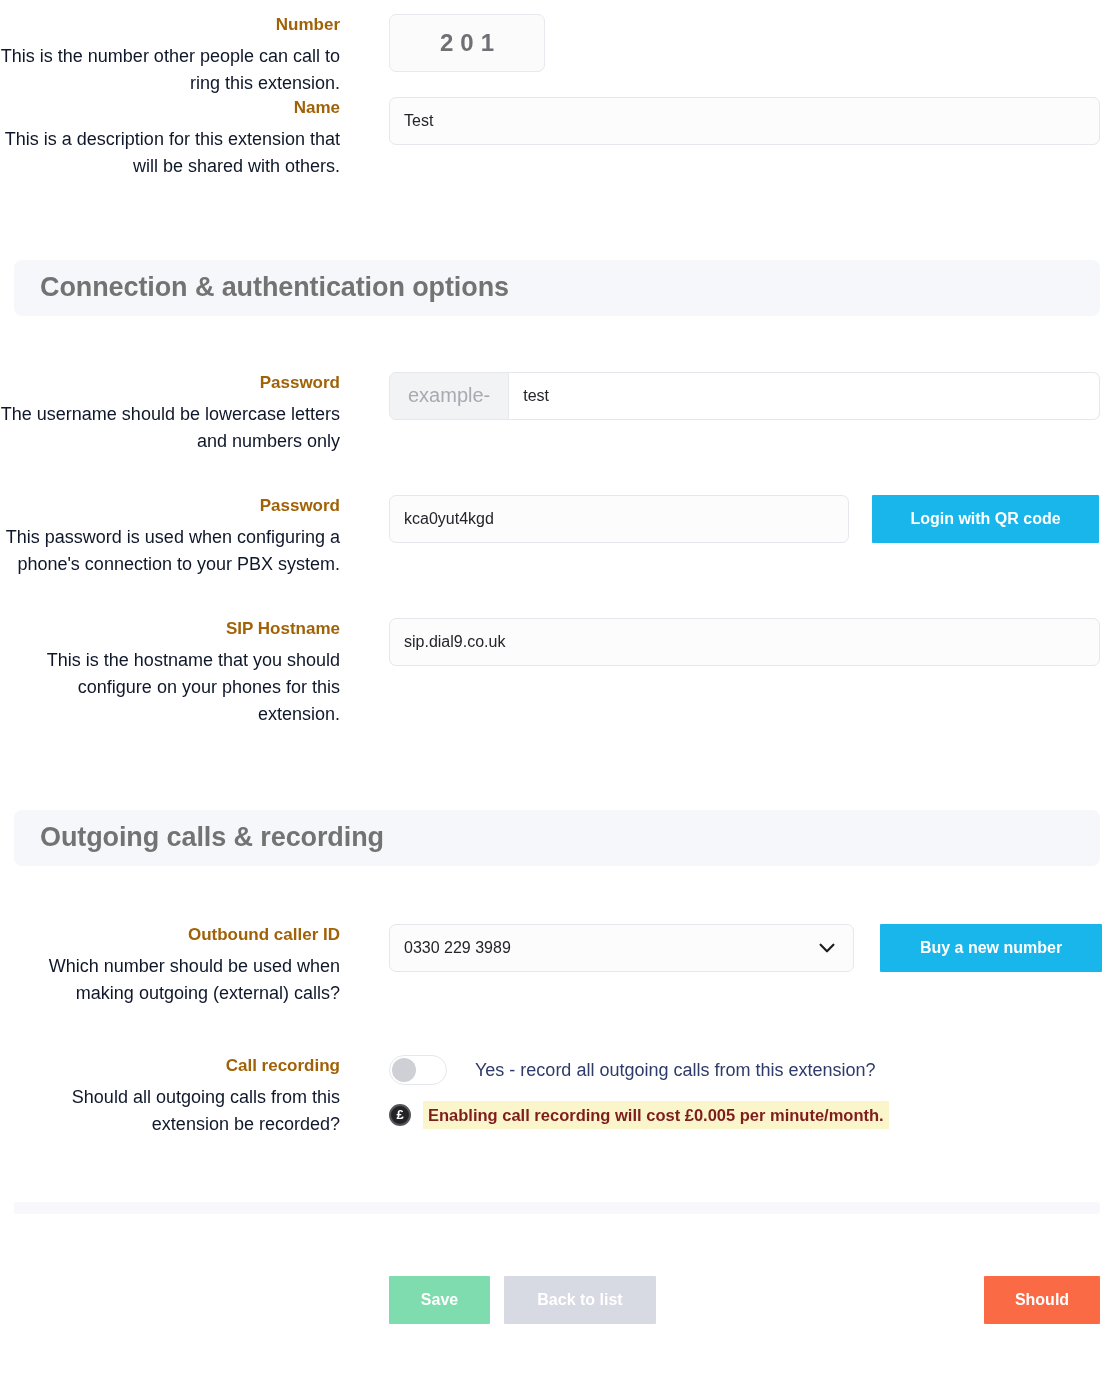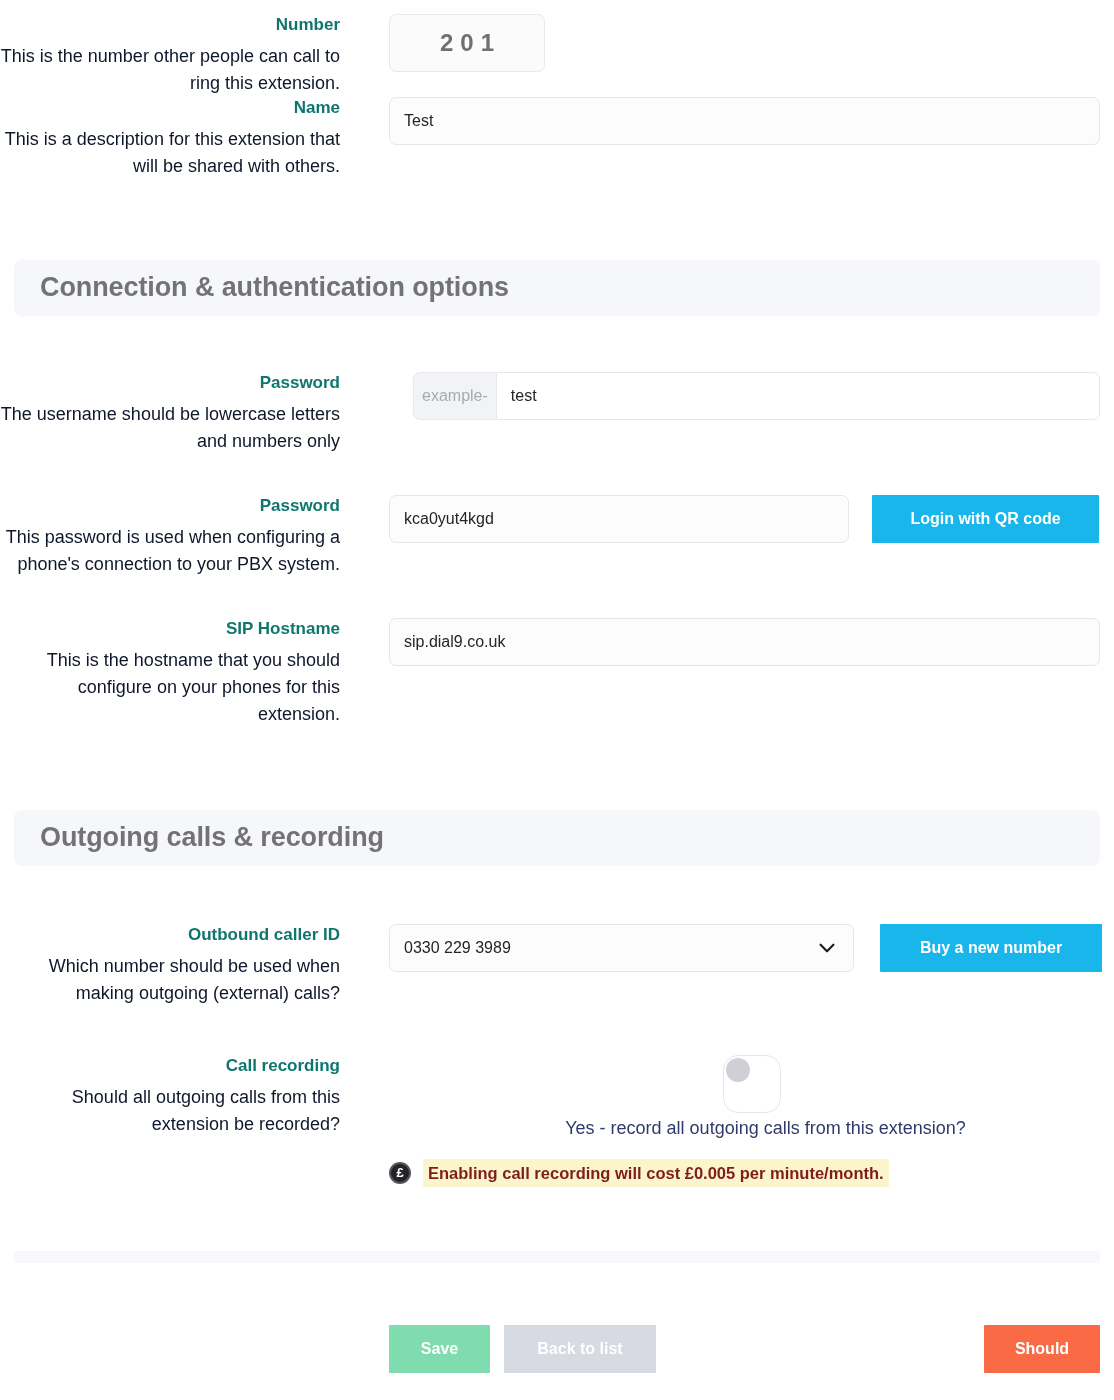--- a/index.html
+++ b/index.html
@@ -22,21 +22,21 @@
   }
   .field-col {
     flex: 1 1 auto;
     padding-left: 49px;
     display: flex;
     align-items: flex-start;
   }
   .lbl {
     font-size: 17px;
     font-weight: bold;
-    color: #0f766e;
+    color: #a16207;
     line-height: 1.35;
     display: block;
   }
   .help {
     font-size: 18px;
     color: #0f172a;
     line-height: 1.5;
     margin-top: 6px;
     display: block;
   }
@@ -69,27 +69,26 @@
     padding-left: 7px;
   }
 
   
   .input-group { display: flex; width: 711px; }
   .addon {
     border: 1px solid #e6e7ec;
     border-right: 1px solid #e6e7ec;
     background: #f2f3f5;
     border-radius: 7px 0 0 7px;
-    font-size: 16px;
+    font-size: 20px;
     color: #a9a9b1;
     display: flex;
     align-items: center;
-    padding: 0 8px;
+    padding: 0 18px;
     height: 48px;
-    margin-left: 24px;
   }
   .input-group .txt {
     border-radius: 0 7px 7px 0;
     border-left: none;
     flex: 1 1 auto;
     background: #ffffff;
   }
 
   
   .btn {
@@ -287,21 +286,21 @@
       <button class="btn btn-blue" style="margin-left:26px;width:222px;">Buy a new number</button>
     </div>
   </div>
 
   <div class="row" style="margin-top:48px;">
     <div class="label-col">
       <span class="lbl">Call recording</span>
       <span class="help">Should all outgoing calls from this extension be recorded?</span>
     </div>
     <div class="field-col" style="display:block;">
-      <div style="display:flex;align-items:center;flex-direction:column;">
+      <div style="display:flex;align-items:center;">
         <div class="toggle">
           <div class="knob"></div>
         </div>
         <span class="toggle-label">Yes - record all outgoing calls from this extension?</span>
       </div>
       <div class="notice">
         <span class="coin">£</span>
         <span class="notice-text">Enabling call recording will cost £0.005 per minute/month.</span>
       </div>
     </div>

